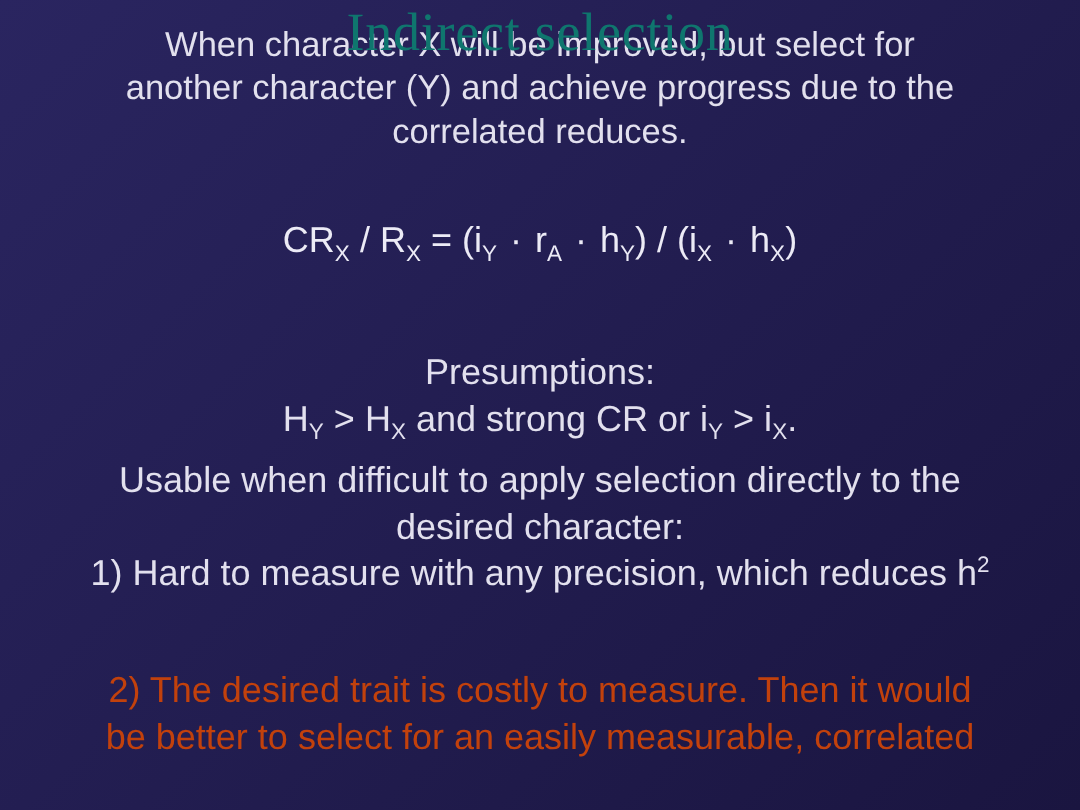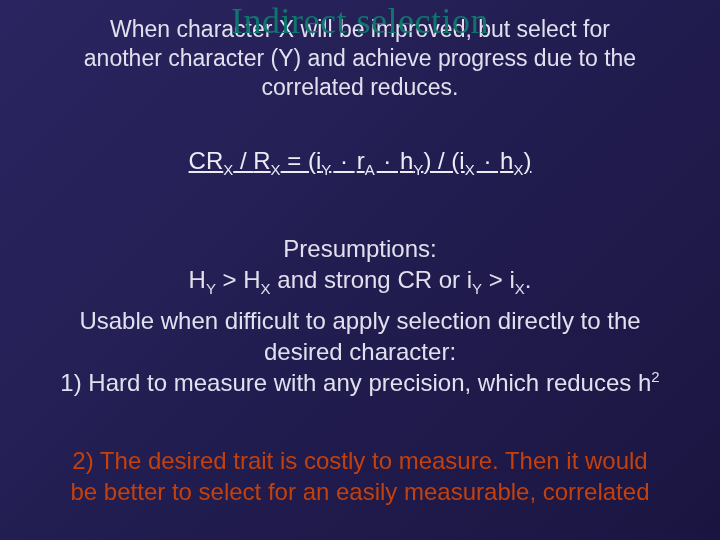--- a/index.html
+++ b/index.html
@@ -38,21 +38,20 @@
     z-index: 1;
     padding: 0 12px;
   }
   .formula {
     position: absolute;
     left: 0; right: 0;
     top: 147px;
     text-align: center;
     font-size: 24px;
     color: #ecebf6;
-    text-decoration: underline;
   }
   .formula sub { font-size: 15px; vertical-align: sub; }
   .c-dot { padding: 0 2px; }
   .presump {
     position: absolute;
     left: 0; right: 0;
     top: 210px;
     text-align: center;
     font-size: 24px;
     line-height: 1.28;

